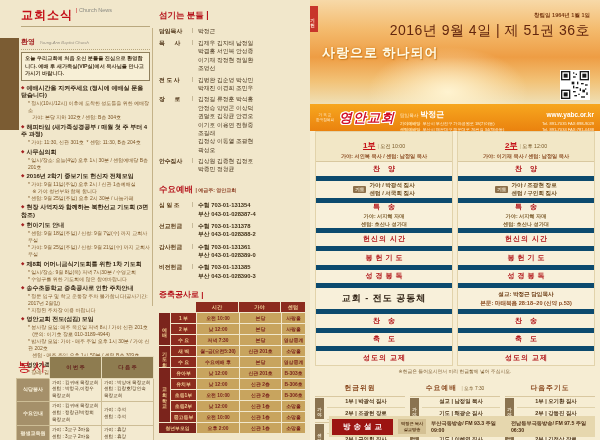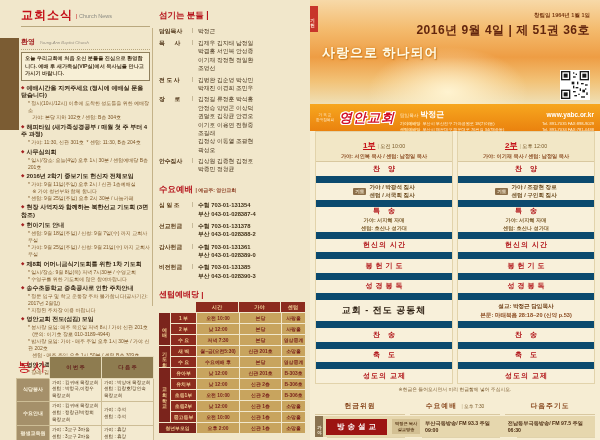--- a/index.html
+++ b/index.html
@@ -4,21 +4,21 @@
 <style>
   html,body{margin:0;padding:0;}
   body{font-family:"Liberation Sans","DejaVu Sans",sans-serif;}
   .page{position:relative;width:600px;height:440px;background:#f1e7cb;overflow:hidden;}
 
   
   .edge-tab{position:absolute;left:0;top:38px;width:19px;height:92px;background:#7b5c33;}
 
   
   .col-left{position:absolute;left:21px;top:7px;width:129px;color:#332412;}
-  .news-header{border-bottom:1px solid #b9a87e;padding-bottom:2px;margin-bottom:3px;display:flex;align-items:center;gap:3px;}
+  .news-header{border-bottom:1px solid #b9a87e;padding-bottom:2px;margin-bottom:3px;display:flex;align-items:flex-start;gap:3px;}
   .news-title{color:#c40e17;font-weight:bold;font-size:12px;letter-spacing:1px;}
   .news-title-en{color:#8a8a82;font-size:5.5px;}
   .news-title-en::before{content:"| ";color:#c40e17;}
   .welcome-row{border-bottom:1px dotted #b9a87e;padding-bottom:1px;margin-bottom:2px;}
   .welcome-label{color:#a31f1f;font-weight:bold;font-size:7px;}
   .welcome-sub{color:#9a9284;font-size:4.2px;font-style:italic;}
   .welcome-box{border:1px solid #8f7f5c;background:#f7efd6;padding:2px 3px;font-size:5.2px;font-weight:bold;color:#3f2f1a;line-height:1.45;margin-bottom:4px;}
   .news-item{margin-bottom:2.5px;}
   .news-item-title{font-size:6px;font-weight:bold;color:#332412;line-height:1.3;}
   .diamond{color:#a31f1f;font-size:4.5px;margin-right:2px;vertical-align:1px;}
@@ -65,21 +65,21 @@
   .wg-gaya{width:41px;flex:none;}
   .wg-centum{flex:1;}
   .wg-merged{width:37px;flex:none;background:#7b241c;color:#edc98d;font-size:4.8px;font-weight:bold;display:flex;align-items:center;justify-content:center;border-right:1px solid #f1e7cb;border-bottom:1px solid #f1e7cb;}
 
   
   .panel{position:absolute;left:310px;top:0;width:290px;height:440px;background:#f6edd3;}
   .banner{position:relative;height:104px;background:linear-gradient(180deg,#f7d9a8 0%,#f4bb6e 28%,#ee9d44 55%,#f2c277 78%,#efe0b6 100%);overflow:hidden;}
   .banner::before{content:"";position:absolute;left:20%;top:45%;width:160px;height:90px;background:radial-gradient(closest-side,#fff3d0,rgba(255,243,208,0));}
   .corner-ribbon{position:absolute;left:-3px;top:6px;width:11px;height:26px;background:#c8352a;color:#ffe9d8;font-size:4.5px;font-weight:bold;writing-mode:vertical-rl;text-orientation:upright;display:flex;align-items:center;justify-content:center;}
   .mast-founded{position:absolute;right:10px;top:12px;font-size:5.5px;font-weight:bold;color:#7a3a12;}
-  .mast-issue{position:absolute;right:10px;top:22px;font-size:12px;font-weight:bold;color:#63260e;letter-spacing:0.5px;}
+  .mast-issue{position:absolute;right:10px;top:22px;font-size:14px;font-weight:normal;color:#63260e;letter-spacing:0.5px;}
   .slogan1{position:absolute;left:12px;top:44px;font-size:13px;font-weight:bold;color:#fffbe8;text-shadow:0 0 3px #d98a2a,1px 1px 1px #c97c20;letter-spacing:1px;}
   .slogan2{position:absolute;left:36px;top:65px;font-size:12px;font-weight:bold;color:#fffbe8;text-shadow:0 0 3px #d98a2a,1px 1px 1px #c97c20;letter-spacing:1px;}
   .qr{position:absolute;right:10px;top:70px;width:28px;height:28px;background:#fff;padding:1px;}
   .band{position:relative;height:27px;background:linear-gradient(180deg,#f7a71f,#ea820e);display:flex;align-items:center;padding:0 6px;box-sizing:border-box;gap:5px;}
   .denom{font-size:3.6px;color:#fff5e0;line-height:1.3;white-space:pre-line;text-align:center;}
   .logo-script{color:#d21028;font-weight:bold;font-style:italic;font-size:13px;letter-spacing:1px;text-shadow:1px 0 #fff,-1px 0 #fff,0 1px #fff,0 -1px #fff,1px 1px #fff,-1px -1px #fff,1px -1px #fff,-1px 1px #fff;white-space:nowrap;}
   .band-mid{flex:1;min-width:0;}
   .band-row1{display:flex;justify-content:space-between;align-items:baseline;}
   .pastor-label{font-size:4.6px;color:#ffe9c0;}
   .pastor-name{font-size:8px;font-weight:bold;color:#fff;margin-left:2px;}
@@ -88,21 +88,21 @@
   .addr-campus{font-weight:bold;color:#ffe2a8;margin-right:2px;}
 
   .sunday-title{text-align:center;color:#b01217;font-weight:bold;font-size:12px;letter-spacing:7px;margin:4px 0 3px 0;}
   .svc-wrap{display:flex;gap:4px;padding:0 5px;}
   .svc-col{flex:1;background:#f8f0da;border:1px solid #e2d3ab;}
   .svc-head{background:#f2e7c6;border-bottom:1px solid #d9c8a0;text-align:center;padding:2px 0 1px 0;}
   .svc-part{color:#c40e17;font-weight:bold;font-size:8px;text-decoration:underline;}
   .svc-time{color:#7a5a2a;font-size:5.2px;margin-left:2px;}
   .svc-time::before{content:"| ";color:#b9a87e;}
   .svc-leaders{font-size:5.2px;color:#8a4a20;font-weight:bold;margin-top:1px;}
-  .svc-row{border-bottom:7px solid #0c4a6e;display:flex;align-items:center;justify-content:center;}
+  .svc-row{border-bottom:5px solid #0c4a6e;display:flex;align-items:center;justify-content:center;}
   .svc-main{color:#b01217;font-weight:bold;font-size:7px;height:13.5px;}
   .sp8{letter-spacing:8px;text-indent:8px;}
   .sp3{letter-spacing:3px;text-indent:3px;}
   .sp1{letter-spacing:1px;text-indent:1px;}
   .svc-prayer{height:17px;gap:3px;}
   .svc-badge{background:#8c6f4a;color:#fff7e0;font-size:4.6px;font-weight:bold;padding:1px 2px;border-radius:1px;}
   .svc-prayer-lines{display:flex;flex-direction:column;font-size:5.6px;font-weight:bold;color:#6b4a1e;line-height:1.45;text-align:left;}
   .svc-special{height:25px;flex-direction:column;justify-content:center;}
   .svc-special .svc-main{height:auto;margin-bottom:1px;}
   .svc-sub{font-size:5.2px;color:#7a5a2a;font-weight:bold;line-height:1.4;}
@@ -121,21 +121,21 @@
   .bt-title-main{color:#8a4a20;font-weight:bold;font-size:6.8px;letter-spacing:1px;}
   .bt-title-time{font-size:4.8px;color:#7a5a2a;}
   .bt-title-time:empty{display:none;}
   .bt-title-time::before{content:"| ";color:#b9a87e;}
   .bt-group{display:flex;margin-bottom:2px;border-top:1px solid #d9c8a0;}
   .bt-badge{width:9px;flex:none;background:#8a7350;color:#f7eed8;font-size:4.4px;font-weight:bold;writing-mode:vertical-rl;text-orientation:upright;display:flex;align-items:center;justify-content:center;margin:1px 3px 1px 0;}
   .bt-lines{flex:1;}
   .bt-line{font-size:5.4px;font-weight:bold;color:#4a3114;height:10.5px;display:flex;align-items:center;justify-content:center;border-bottom:1px solid #e0d2ab;}
 
   
-  .broadcast{position:absolute;left:13px;right:5px;bottom:3px;height:21px;background:#e6d7ae;display:flex;align-items:center;gap:5px;padding:0 3px;}
+  .broadcast{position:absolute;left:19px;right:5px;bottom:3px;height:21px;background:#e6d7ae;display:flex;align-items:center;gap:5px;padding:0 3px;}
   .bc-label{background:#9c1412;color:#fff;font-weight:bold;font-size:7.5px;letter-spacing:3px;text-indent:3px;padding:3px 8px;}
   .bc-sub{background:#d3c093;color:#5a3a1a;font-size:4.2px;font-weight:bold;text-align:center;line-height:1.3;padding:2px 3px;white-space:pre-line;}
   .bc-stations{flex:1;font-size:5.2px;font-weight:bold;color:#4a2a10;display:flex;gap:8px;justify-content:center;}
 </style>
 </head>
 <body>
 
 <div class="page">
 
   <div class="edge-tab"></div>
@@ -387,21 +387,21 @@
             <span class="serve-sep">|</span>
             <span class="acct-lines">
               <div>수협  703-01-131385</div>
               <div>부산  043-01-028390-3</div>
             </span>
           </div>
         </div>
     </div>
 
     <div class="wg">
-      <div class="wg-title">센텀예배당 |</div>
+      <div class="wg-title">증축공사로 |</div>
       <div class="wg-header">
         <div class="wg-h-spacer"></div>
         <div class="wg-h wg-time">시간</div>
         <div class="wg-h wg-gaya">가야</div>
         <div class="wg-h wg-centum">센텀</div>
       </div>
       <div>
 
           <div class="wg-group">
             <div class="wg-cat">예배</div>

